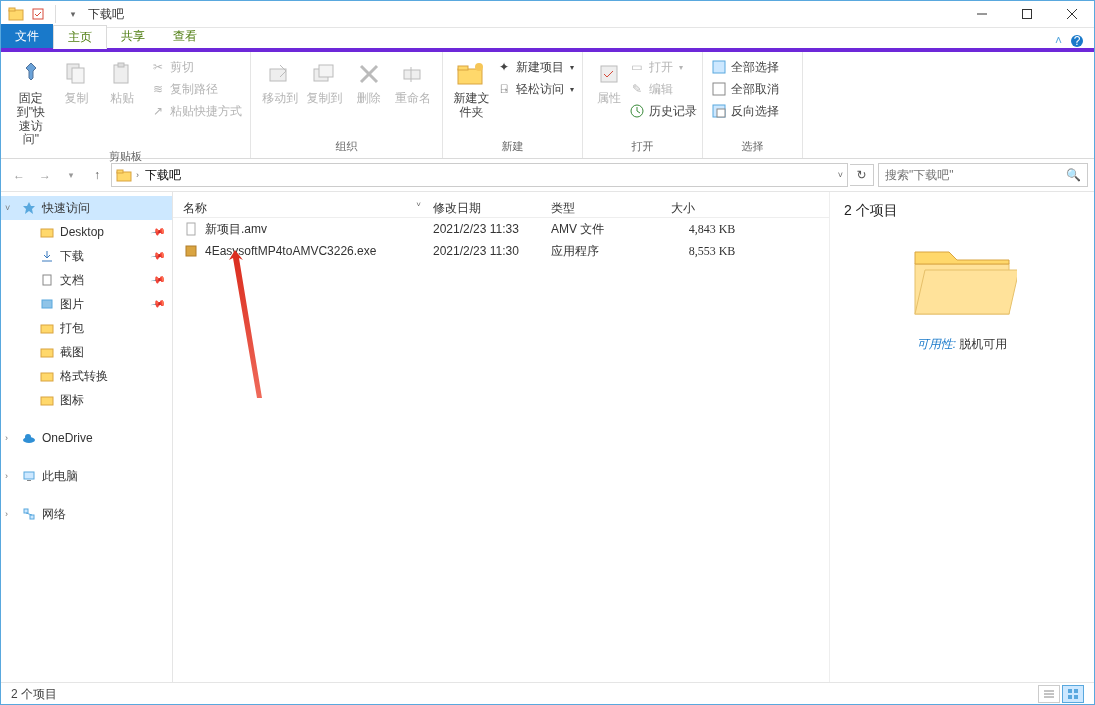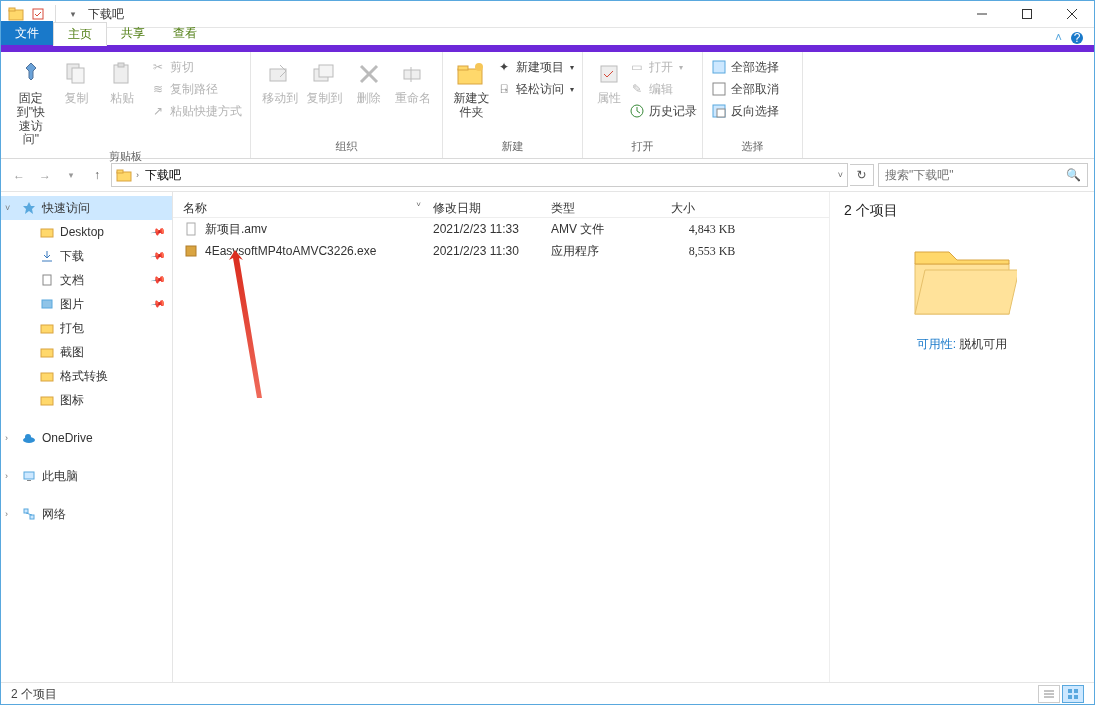--- a/index.html
+++ b/index.html
@@ -4,21 +4,21 @@
 <style>
 * { margin: 0; padding: 0; box-sizing: border-box; font-family: "Microsoft YaHei", "Segoe UI", sans-serif; font-size: 12px; }
 body { width: 1095px; height: 705px; background: #fff; border: 1px solid #59a8de; overflow: hidden; position: relative; }
 .titlebar { height: 27px; display: flex; align-items: center; background: #fff; border-bottom: 1px solid #e5e5e5; }
 .titlebar .qat { display: flex; align-items: center; padding-left: 6px; gap: 4px; }
 .titlebar .qat-icon { width: 18px; height: 18px; display: inline-flex; align-items: center; justify-content: center; }
 .titlebar .vline { width: 1px; height: 18px; background: #ddd; margin: 0 4px; }
 .titlebar .title { margin-left: 6px; color: #333; }
 .titlebar .winctrls { margin-left: auto; display: flex; }
 .titlebar .winctrls div { width: 45px; height: 27px; display: flex; align-items: center; justify-content: center; color: #333; }
-.tabsbar { height: 24px; display: flex; align-items: flex-end; background: #fff; border-bottom: 7px solid #6d28d9; }
+.tabsbar { height: 24px; display: flex; align-items: flex-end; background: #fff; border-bottom: 4px solid #6d28d9; }
 .tab-file { background: #1979ca; color: #fff; padding: 4px 14px; height: 24px; display: flex; align-items: center; }
 .tab { padding: 4px 14px; color: #4d7c0f; height: 24px; display: flex; align-items: center; }
 .tab.active { border: 1px solid #dadada; border-bottom: 1px solid #fff; margin-bottom: -1px; background: #fff; }
 .tabsbar .help { margin-left: auto; display: flex; align-items: center; gap: 8px; padding-right: 10px; }
 .ribbon { height: 107px; background: #fff; border-bottom: 1px solid #dadada; display: flex; }
 .rgroup { border-right: 1px solid #e5e5e5; padding: 4px 8px 0 8px; display: flex; flex-direction: column; }
 .rgroup .content { flex: 1; display: flex; gap: 2px; }
 .rgroup .glabel { text-align: center; color: #666; font-size: 11px; padding: 2px 0 4px; }
 .bigbtn { display: flex; flex-direction: column; align-items: center; width: 48px; padding: 2px 2px 0; text-align: center; line-height: 1.15; color: #444; }
 .bigbtn .ico { width: 32px; height: 32px; margin-bottom: 2px; display: flex; align-items: center; justify-content: center; }
@@ -53,21 +53,21 @@
 .col-type { width: 120px; }
 .col-size { width: 130px; text-align: left; font-family: Liberation Serif, serif; }
 .sortind { position: absolute; right: 12px; color: #666; font-size: 8px; }
 .filerow { display: flex; height: 22px; align-items: center; color: #333; }
 .filerow .col-name { display: flex; align-items: center; gap: 6px; }
 .filerow .col-size { text-align: center; padding-right: 48px; }
 .detailspane { width: 265px; border-left: 1px solid #eee; padding: 10px 14px; }
 .detailspane .count { color: #222; font-size: 14px; margin-bottom: 18px; }
 .bigfolder { width: 110px; height: 82px; margin: 18px auto 16px; }
 .avail { text-align: center; color: #333; }
-.avail .k { color: #1979ca; }
+.avail .k { color: #1979ca; font-style: italic; }
 .statusbar { height: 23px; border-top: 1px solid #e5e5e5; display: flex; align-items: center; padding: 0 10px; color: #444; background: #fff; }
 .statusbar .views { margin-left: auto; display: flex; gap: 2px; }
 .statusbar .viewbtn { width: 22px; height: 18px; border: 1px solid #ccc; display: flex; align-items: center; justify-content: center; }
 .arrow-annot { position: absolute; left: 228px; top: 237px; pointer-events: none; }
 svg { display: block; }
 </style>
 </head>
 <body>
 
 <div class="titlebar">

